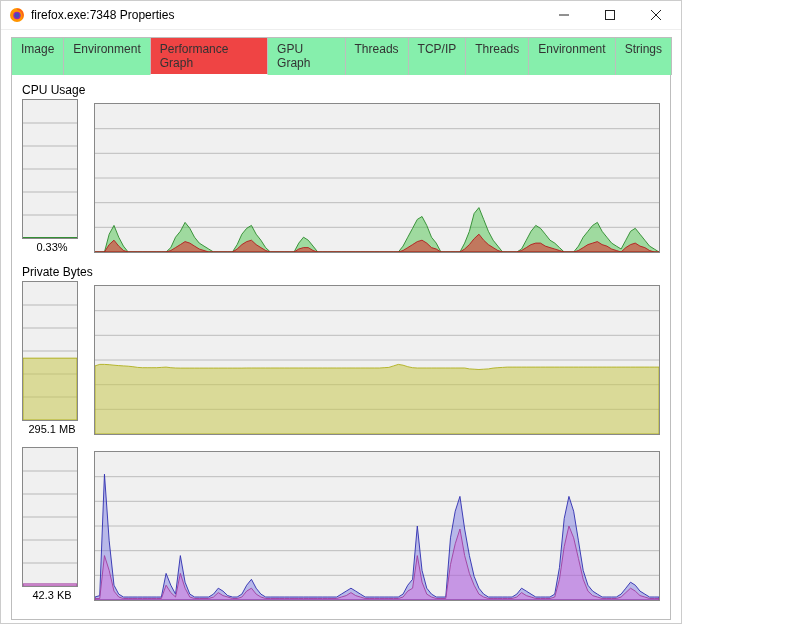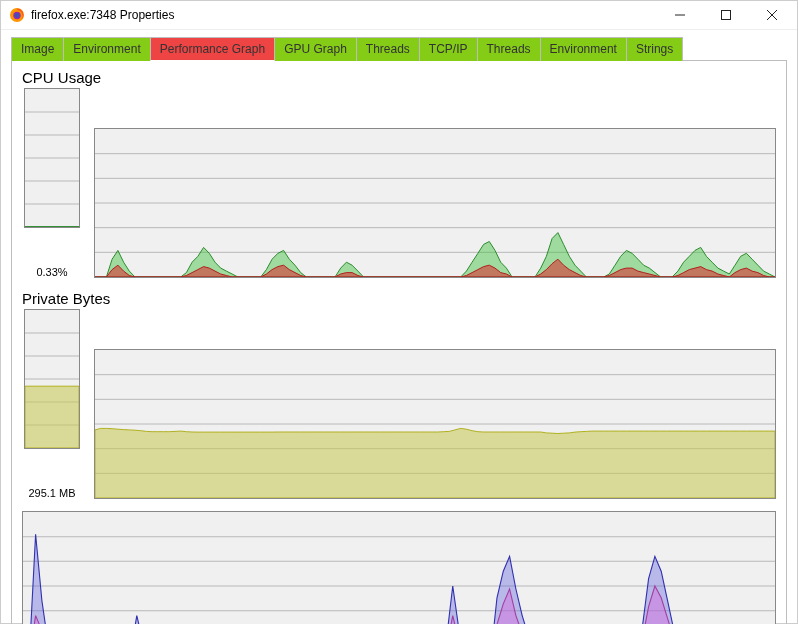--- a/index.html
+++ b/index.html
@@ -1,31 +1,31 @@
 <!DOCTYPE html>
 <html><head>
 <meta charset="utf-8">
 <style>
 * { box-sizing: border-box; margin: 0; padding: 0; }
 body { font-family: "Segoe UI", Tahoma, sans-serif; font-size: 12px; background: #fff; width: 798px; height: 624px; overflow: hidden; }
-.window { width: 798px; height: 624px; border: 1px solid #ccc; display: flex; flex-direction: column; background: #fff; }
+.window { width: 682px; height: 624px; border: 1px solid #ccc; display: flex; flex-direction: column; background: #fff; }
 .titlebar { height: 30px; display: flex; align-items: center; padding: 0 2px 0 8px; border-bottom: 1px solid #eee; }
 .titlebar .app-icon { width: 16px; height: 16px; margin-right: 6px; }
 .titlebar .title { flex: 1; font-size: 12px; }
 .win-btns { display: flex; }
 .win-btn { width: 46px; height: 28px; display: flex; align-items: center; justify-content: center; color: #222; }
 .content { flex: 1; padding: 6px 10px 8px 10px; display: flex; flex-direction: column; }
 .tabs { display: flex; font-size: 12px; margin-bottom: 0; position: relative; top: 1px; }
-.tab { padding: 4px 9px; border: 1px solid #bdbdbd; border-bottom: none; background: #84cc16; margin-right: -1px; color: #333; }
+.tab { padding: 4px 9px; border: 1px solid #bdbdbd; border-bottom: none; background: #86efac; margin-right: -1px; color: #333; }
 .tab.active { background: #ef4444; border-bottom: 1px solid #fff; position: relative; z-index: 2; }
 .tab-panel { border: 1px solid #bdbdbd; flex: 1; padding: 8px 10px 10px 10px; display: flex; flex-direction: column; gap: 4px; }
 .graph-block { margin-bottom: 8px; }
-.graph-label { font-size: 15px; margin-bottom: 2px; color: #000; }
+.graph-label { font-size: 12px; margin-bottom: 2px; color: #000; }
 .graph-row { display: flex; align-items: flex-end; gap: 12px; }
-.mini-box-wrap { display: flex; flex-direction: column; align-items: center; width: 60px; gap: 36px; }
+.mini-box-wrap { display: flex; flex-direction: column; width: 60px; }
 .mini-box { width: 56px; border: 1px solid #888; background: #f0f0f0; }
 .mini-value { font-size: 11px; margin-top: 2px; color: #000; text-align: center; }
 .graph { flex: 1; border: 1px solid #888; background: #f0f0f0; position: relative; }
 </style>
 </head>
 <body>
 
 <div class="window">
   <div class="titlebar">
     <span class="app-icon">
@@ -117,20 +117,31 @@
                 <line x1="0" x2="680" y1="74" y2="74" stroke="#b8b8b8" stroke-width="1"></line>
                 <line x1="0" x2="680" y1="98.66666666666667" y2="98.66666666666667" stroke="#b8b8b8" stroke-width="1"></line>
                 <line x1="0" x2="680" y1="123.33333333333333" y2="123.33333333333333" stroke="#b8b8b8" stroke-width="1"></line>
                 <path d="M 0 148 L 0.0 79.9 L 5.7 78.4 L 11.4 78.4 L 17.1 78.7 L 22.9 79.2 L 28.6 79.6 L 34.3 79.9 L 40.0 80.2 L 45.7 80.7 L 51.4 81.4 L 57.1 81.7 L 62.9 81.7 L 68.6 81.7 L 74.3 81.7 L 80.0 81.4 L 85.7 81.1 L 91.4 81.7 L 97.1 82.0 L 102.9 82.1 L 108.6 82.1 L 114.3 82.1 L 120.0 82.1 L 125.7 82.1 L 131.4 82.1 L 137.1 82.1 L 142.9 82.1 L 148.6 82.1 L 154.3 82.1 L 160.0 82.1 L 165.7 82.1 L 171.4 82.1 L 177.1 82.1 L 182.9 82.0 L 188.6 82.0 L 194.3 82.0 L 200.0 82.0 L 205.7 82.0 L 211.4 82.0 L 217.1 82.0 L 222.9 82.0 L 228.6 82.0 L 234.3 82.0 L 240.0 82.0 L 245.7 82.0 L 251.4 82.0 L 257.1 82.0 L 262.9 82.0 L 268.6 82.0 L 274.3 82.0 L 280.0 82.0 L 285.7 82.0 L 291.4 82.0 L 297.1 82.0 L 302.9 82.0 L 308.6 82.0 L 314.3 82.0 L 320.0 82.0 L 325.7 82.0 L 331.4 82.0 L 337.1 82.0 L 342.9 82.0 L 348.6 81.7 L 354.3 81.4 L 360.0 79.9 L 365.7 78.4 L 371.4 79.2 L 377.1 80.7 L 382.9 81.7 L 388.6 82.0 L 394.3 82.0 L 400.0 82.0 L 405.7 82.0 L 411.4 82.0 L 417.1 82.0 L 422.9 82.0 L 428.6 82.0 L 434.3 82.0 L 440.0 82.0 L 445.7 82.0 L 451.4 82.9 L 457.1 83.2 L 462.9 83.5 L 468.6 83.2 L 474.3 82.9 L 480.0 82.1 L 485.7 81.7 L 491.4 81.4 L 497.1 81.1 L 502.9 81.1 L 508.6 81.1 L 514.3 81.1 L 520.0 81.1 L 525.7 81.1 L 531.4 81.1 L 537.1 81.1 L 542.9 81.1 L 548.6 81.1 L 554.3 81.1 L 560.0 81.1 L 565.7 81.1 L 571.4 81.1 L 577.1 81.1 L 582.9 81.1 L 588.6 81.1 L 594.3 81.1 L 600.0 81.1 L 605.7 81.1 L 611.4 81.1 L 617.1 81.1 L 622.9 81.1 L 628.6 81.1 L 634.3 81.1 L 640.0 81.1 L 645.7 81.1 L 651.4 81.1 L 657.1 81.1 L 662.9 81.1 L 668.6 81.1 L 674.3 81.1 L 680.0 81.1 L 680 148 Z" fill="rgba(200,200,80,0.55)" stroke="#b0b020" stroke-width="1"></path>
               </svg></div>
         </div>
       </div>
 
       <div class="graph-block">
         <div class="graph-row">
+          <div class="mini-box-wrap">
+            <div class="mini-box" style="height:140px"><svg id="mini-io" width="54" height="138">
+                  <line x1="0" x2="54" y1="23" y2="23" stroke="#b8b8b8"></line>
+                  <line x1="0" x2="54" y1="46" y2="46" stroke="#b8b8b8"></line>
+                  <line x1="0" x2="54" y1="69" y2="69" stroke="#b8b8b8"></line>
+                  <line x1="0" x2="54" y1="92" y2="92" stroke="#b8b8b8"></line>
+                  <line x1="0" x2="54" y1="115" y2="115" stroke="#b8b8b8"></line>
+                  <rect x="0" y="135.93" width="54" height="2.07" fill="rgba(220,100,220,0.40)" stroke="#a040a0"></rect>
+                </svg></div>
+            <div class="mini-value">42.3  KB</div>
+          </div>
           <div class="graph" style="height:150px"><svg id="g-io" width="100%" height="100%" preserveAspectRatio="none" viewBox="0 0 680 148">
                 <line x1="0" x2="680" y1="24.666666666666668" y2="24.666666666666668" stroke="#b8b8b8" stroke-width="1"></line>
                 <line x1="0" x2="680" y1="49.333333333333336" y2="49.333333333333336" stroke="#b8b8b8" stroke-width="1"></line>
                 <line x1="0" x2="680" y1="74" y2="74" stroke="#b8b8b8" stroke-width="1"></line>
                 <line x1="0" x2="680" y1="98.66666666666667" y2="98.66666666666667" stroke="#b8b8b8" stroke-width="1"></line>
                 <line x1="0" x2="680" y1="123.33333333333333" y2="123.33333333333333" stroke="#b8b8b8" stroke-width="1"></line>
                 <path d="M 0 148 L 0.0 145.0 L 5.7 143.6 L 11.4 22.2 L 17.1 88.8 L 22.9 133.2 L 28.6 142.1 L 34.3 145.0 L 40.0 145.0 L 45.7 145.0 L 51.4 145.0 L 57.1 145.0 L 62.9 145.0 L 68.6 145.0 L 74.3 145.0 L 80.0 145.0 L 85.7 121.4 L 91.4 133.2 L 97.1 142.1 L 102.9 103.6 L 108.6 130.2 L 114.3 142.1 L 120.0 145.0 L 125.7 145.0 L 131.4 145.0 L 137.1 145.0 L 142.9 142.1 L 148.6 136.2 L 154.3 139.1 L 160.0 143.6 L 165.7 145.0 L 171.4 145.0 L 177.1 142.1 L 182.9 133.2 L 188.6 127.3 L 194.3 136.2 L 200.0 142.1 L 205.7 145.0 L 211.4 145.0 L 217.1 145.0 L 222.9 145.0 L 228.6 145.0 L 234.3 145.0 L 240.0 145.0 L 245.7 145.0 L 251.4 145.0 L 257.1 145.0 L 262.9 145.0 L 268.6 145.0 L 274.3 145.0 L 280.0 145.0 L 285.7 145.0 L 291.4 145.0 L 297.1 142.1 L 302.9 139.1 L 308.6 136.2 L 314.3 139.1 L 320.0 142.1 L 325.7 145.0 L 331.4 145.0 L 337.1 145.0 L 342.9 145.0 L 348.6 145.0 L 354.3 145.0 L 360.0 145.0 L 365.7 145.0 L 371.4 142.1 L 377.1 133.2 L 382.9 127.3 L 388.6 74.0 L 394.3 118.4 L 400.0 136.2 L 405.7 142.1 L 411.4 145.0 L 417.1 145.0 L 422.9 145.0 L 428.6 85.8 L 434.3 59.2 L 440.0 44.4 L 445.7 77.0 L 451.4 103.6 L 457.1 124.3 L 462.9 136.2 L 468.6 142.1 L 474.3 145.0 L 480.0 145.0 L 485.7 145.0 L 491.4 145.0 L 497.1 145.0 L 502.9 145.0 L 508.6 142.1 L 514.3 136.2 L 520.0 139.1 L 525.7 142.1 L 531.4 145.0 L 537.1 145.0 L 542.9 145.0 L 548.6 145.0 L 554.3 142.1 L 560.0 115.4 L 565.7 66.6 L 571.4 44.4 L 577.1 59.2 L 582.9 88.8 L 588.6 118.4 L 594.3 133.2 L 600.0 139.1 L 605.7 142.1 L 611.4 145.0 L 617.1 145.0 L 622.9 145.0 L 628.6 145.0 L 634.3 142.1 L 640.0 136.2 L 645.7 130.2 L 651.4 133.2 L 657.1 139.1 L 662.9 142.1 L 668.6 145.0 L 674.3 145.0 L 680.0 145.0 L 680 148 Z" fill="rgba(80,80,220,0.35)" stroke="#3030b0" stroke-width="1"></path>
                 <path d="M 0 148 L 0.0 146.5 L 5.7 146.5 L 11.4 103.6 L 17.1 118.4 L 22.9 139.1 L 28.6 145.0 L 34.3 146.5 L 40.0 146.5 L 45.7 146.5 L 51.4 146.5 L 57.1 146.5 L 62.9 146.5 L 68.6 146.5 L 74.3 146.5 L 80.0 146.5 L 85.7 133.2 L 91.4 140.6 L 97.1 145.0 L 102.9 121.4 L 108.6 136.2 L 114.3 145.0 L 120.0 146.5 L 125.7 146.5 L 131.4 146.5 L 137.1 146.5 L 142.9 145.0 L 148.6 140.6 L 154.3 143.6 L 160.0 145.0 L 165.7 146.5 L 171.4 146.5 L 177.1 145.0 L 182.9 139.1 L 188.6 136.2 L 194.3 142.1 L 200.0 145.0 L 205.7 146.5 L 211.4 146.5 L 217.1 146.5 L 222.9 146.5 L 228.6 146.5 L 234.3 146.5 L 240.0 146.5 L 245.7 146.5 L 251.4 146.5 L 257.1 146.5 L 262.9 146.5 L 268.6 146.5 L 274.3 146.5 L 280.0 146.5 L 285.7 146.5 L 291.4 146.5 L 297.1 145.0 L 302.9 143.6 L 308.6 140.6 L 314.3 143.6 L 320.0 145.0 L 325.7 146.5 L 331.4 146.5 L 337.1 146.5 L 342.9 146.5 L 348.6 146.5 L 354.3 146.5 L 360.0 146.5 L 365.7 146.5 L 371.4 145.0 L 377.1 139.1 L 382.9 136.2 L 388.6 103.6 L 394.3 130.2 L 400.0 142.1 L 405.7 145.0 L 411.4 146.5 L 417.1 146.5 L 422.9 146.5 L 428.6 112.5 L 434.3 91.8 L 440.0 77.0 L 445.7 103.6 L 451.4 121.4 L 457.1 133.2 L 462.9 142.1 L 468.6 145.0 L 474.3 146.5 L 480.0 146.5 L 485.7 146.5 L 491.4 146.5 L 497.1 146.5 L 502.9 146.5 L 508.6 145.0 L 514.3 140.6 L 520.0 143.6 L 525.7 145.0 L 531.4 146.5 L 537.1 146.5 L 542.9 146.5 L 548.6 146.5 L 554.3 145.0 L 560.0 127.3 L 565.7 94.7 L 571.4 74.0 L 577.1 85.8 L 582.9 106.6 L 588.6 127.3 L 594.3 139.1 L 600.0 143.6 L 605.7 145.0 L 611.4 146.5 L 617.1 146.5 L 622.9 146.5 L 628.6 146.5 L 634.3 145.0 L 640.0 140.6 L 645.7 136.2 L 651.4 139.1 L 657.1 143.6 L 662.9 145.0 L 668.6 146.5 L 674.3 146.5 L 680.0 146.5 L 680 148 Z" fill="rgba(220,100,220,0.40)" stroke="#a040a0" stroke-width="1"></path>
               </svg></div>
         </div>

